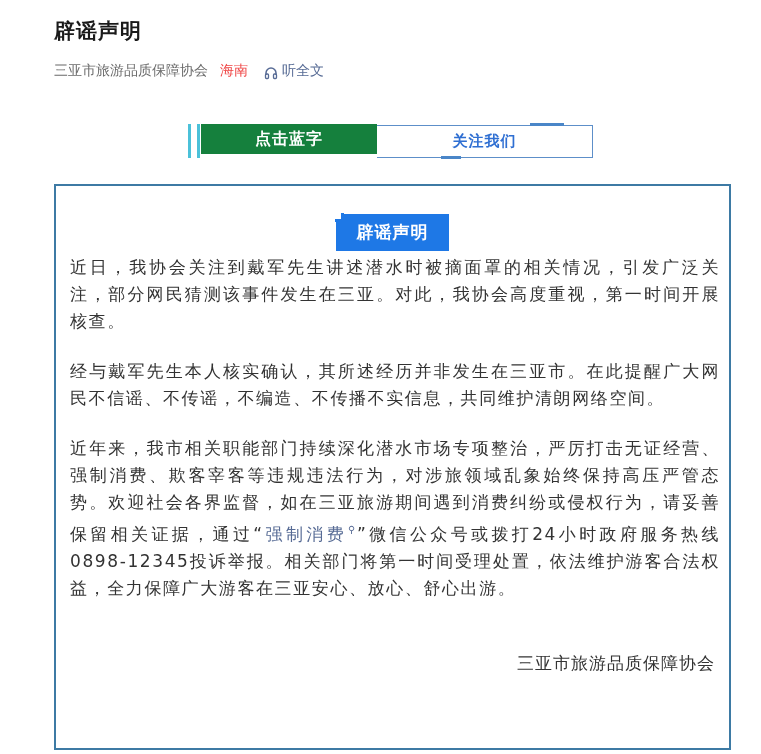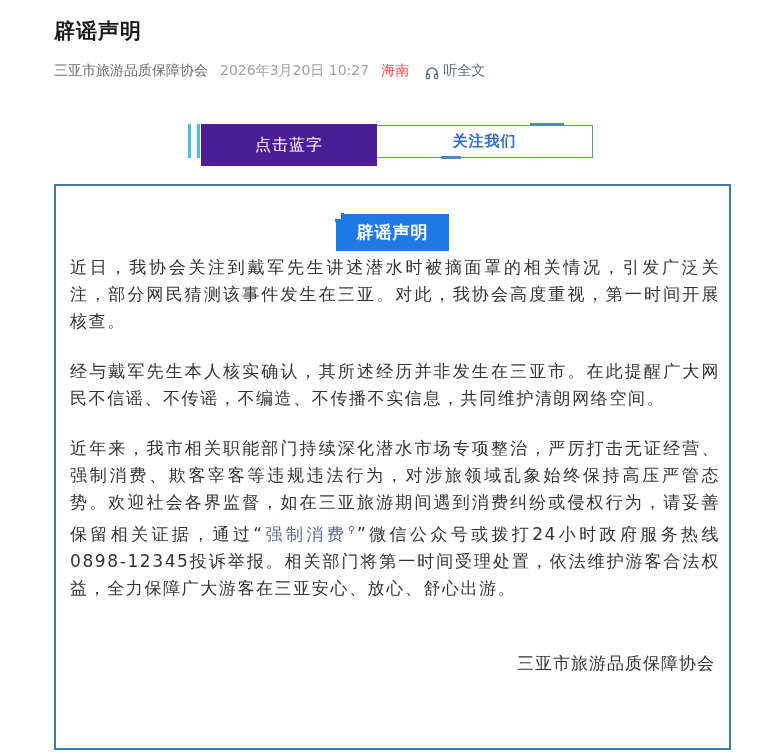--- a/index.html
+++ b/index.html
@@ -23,22 +23,22 @@
     
     .banner {
       position: absolute; left: 188px; top: 124px; width: 407px; height: 34px;
     }
     .banner .bars {
       position: absolute; left: 0; top: 0; width: 12px; height: 34px;
       display: flex; justify-content: space-between;
     }
     .banner .bars span { display: block; width: 3px; height: 34px; background: #4bc1d9; }
     .banner .blue {
-      position: absolute; left: 13px; top: 0; width: 176px; height: 42px;
-      background: #4c1d95; color: #fff; font-weight: normal; font-size: 16px;
+      position: absolute; left: 13px; top: 0; width: 176px; height: 30px;
+      background: #15803d; color: #fff; font-weight: bold; font-size: 16px;
       display: flex; align-items: center; justify-content: center; letter-spacing: 1px;
     }
     .banner .white {
       position: absolute; left: 189px; top: 1px; width: 216px; height: 33px;
       border: 1px solid #5d8fc9; border-left: none; background: #fff;
       color: #2f6fd2; font-weight: bold; font-size: 15px;
       display: flex; align-items: center; justify-content: center; letter-spacing: 1px;
     }
     .banner .accent-top {
       position: absolute; left: 342px; top: -1px; width: 34px; height: 3px; background: #4a86c8;
@@ -77,21 +77,20 @@
       font-size: 17px; line-height: 27px; color: #333; letter-spacing: 1px;
     }
   </style>
 </head>
 <body>
 
 <div class="title">辟谣声明</div>
 
 <div class="meta">
   <span class="author">三亚市旅游品质保障协会</span>
-  <span class="date">2026年3月20日 10:27</span>
   <span class="loc">海南</span>
   <span class="listen">
     <svg width="14" height="14" viewBox="0 0 14 14">
       <path d="M2 9 V7 A5 5 0 0 1 12 7 V9" fill="none" stroke="#576b95" stroke-width="1.5"></path>
       <rect x="1.5" y="8" width="3" height="4.5" rx="1" fill="none" stroke="#576b95" stroke-width="1.3"></rect>
       <rect x="9.5" y="8" width="3" height="4.5" rx="1" fill="none" stroke="#576b95" stroke-width="1.3"></rect>
     </svg>
     <span>听全文</span>
   </span>
 </div>

